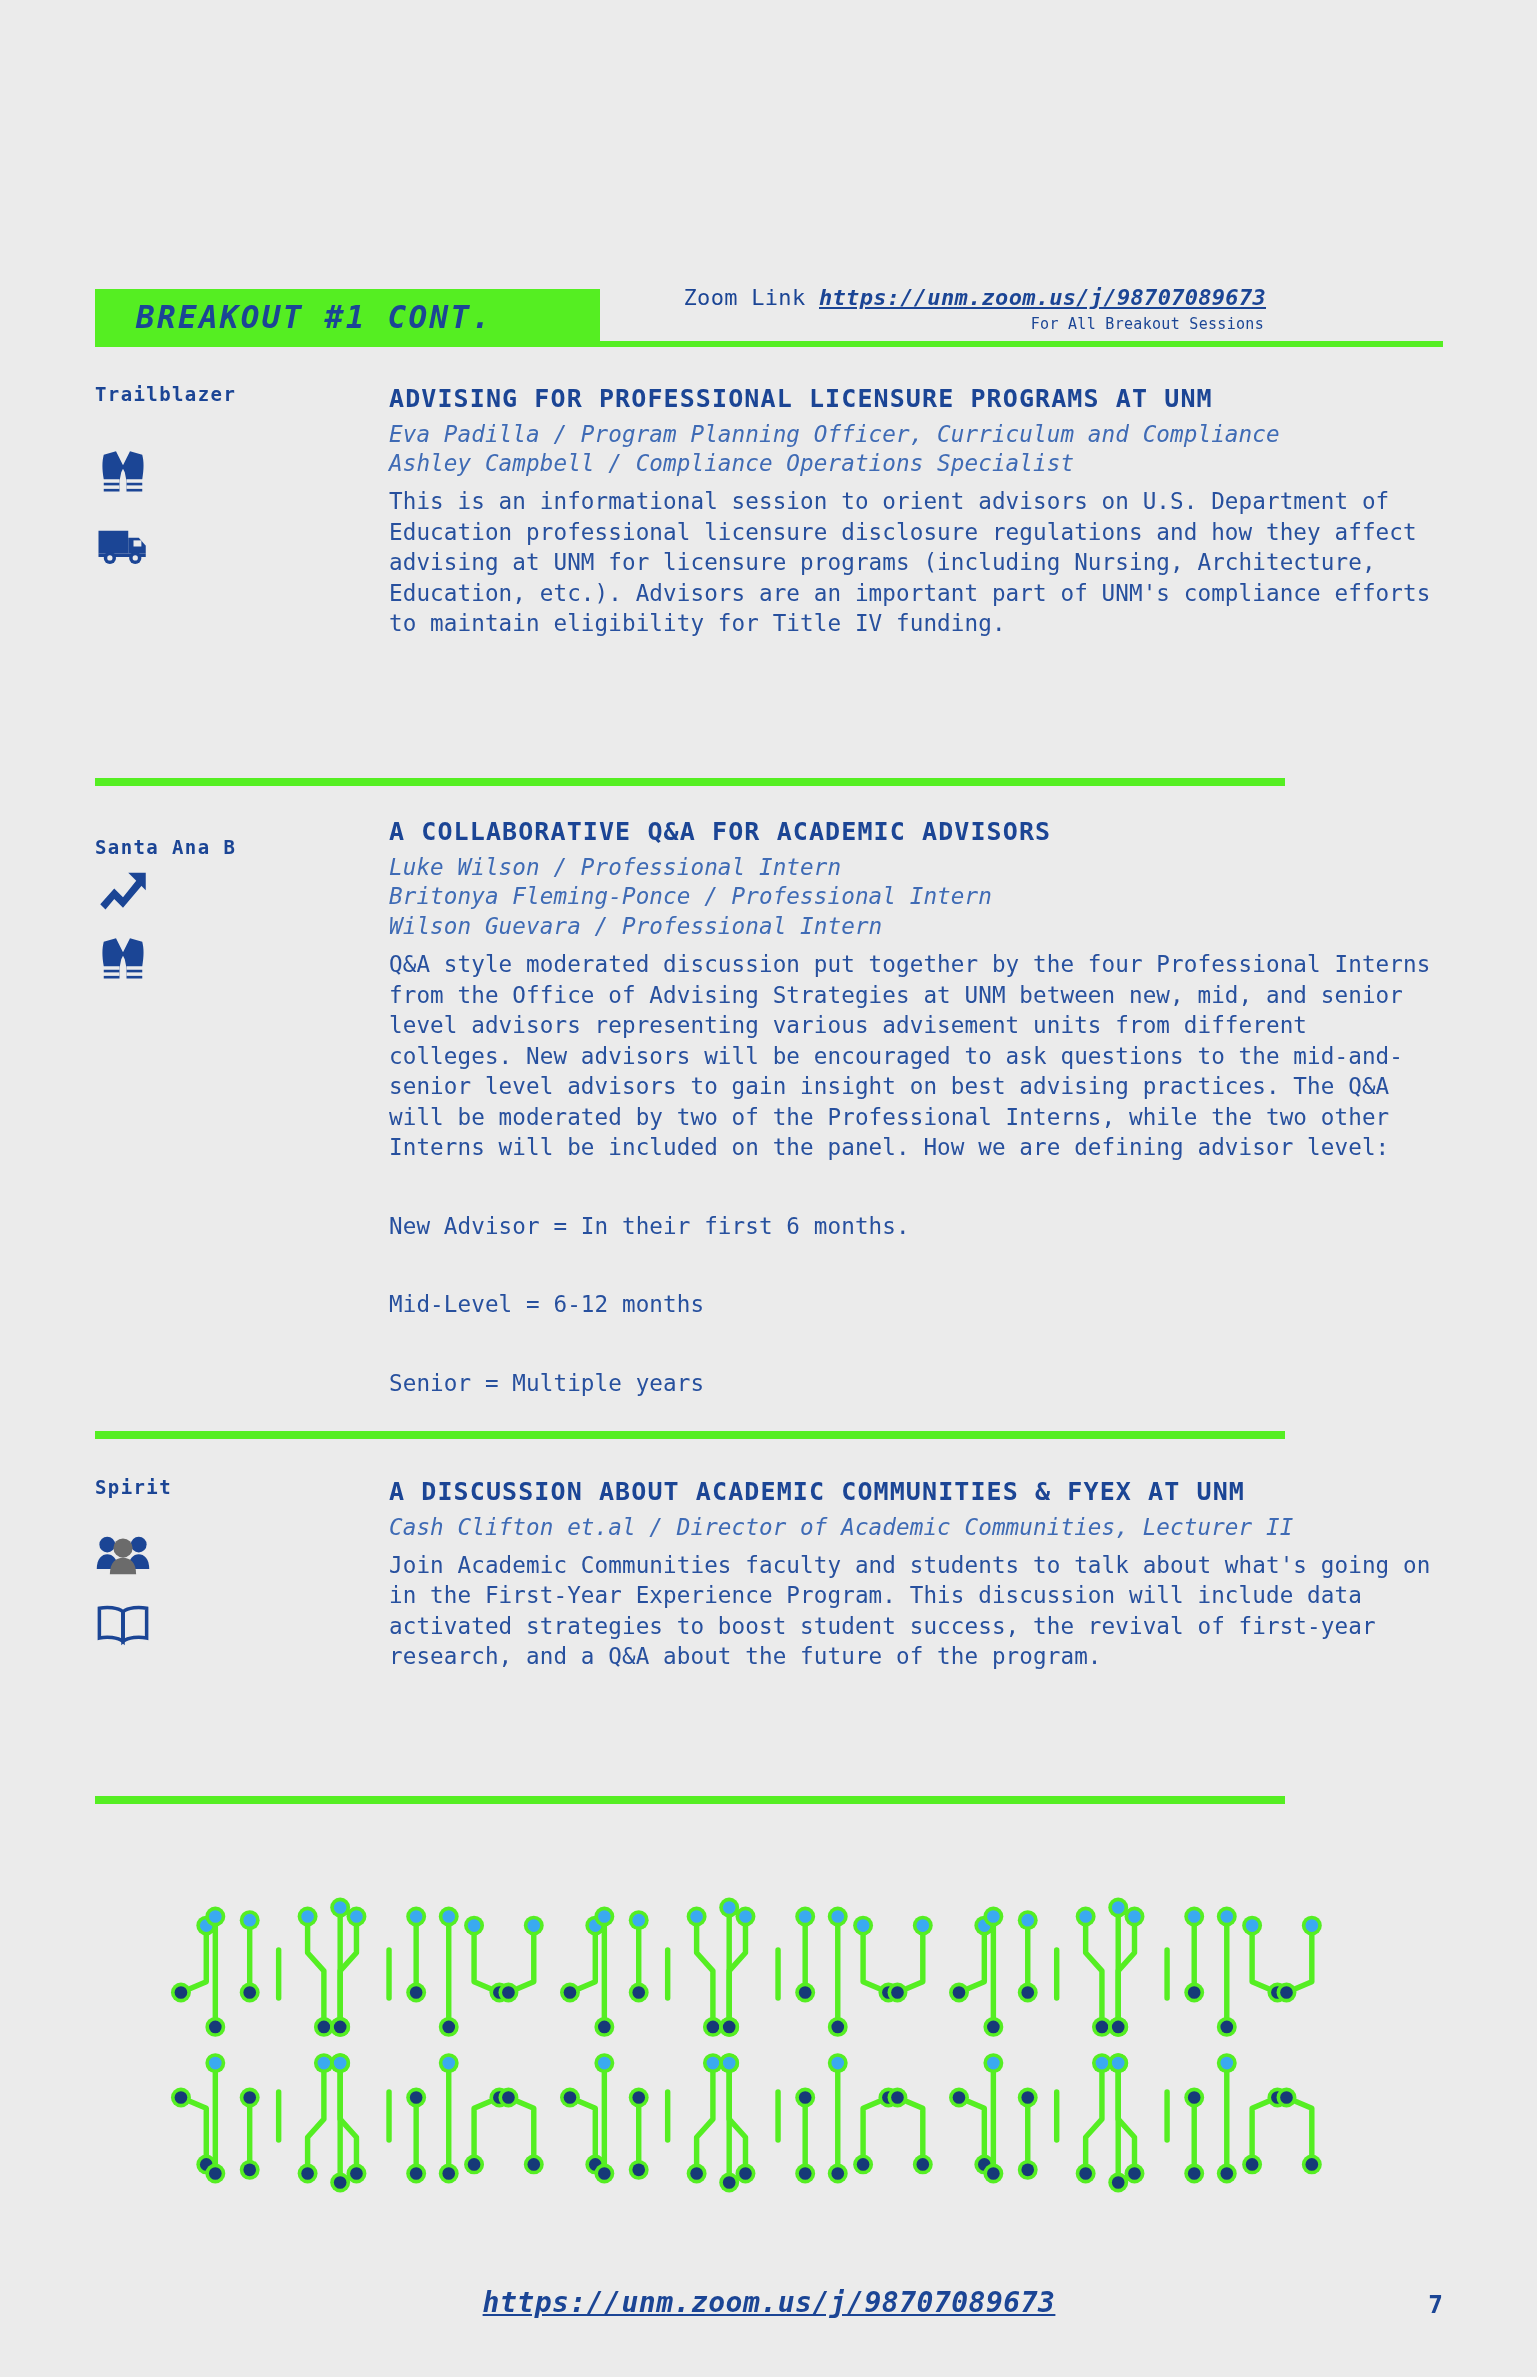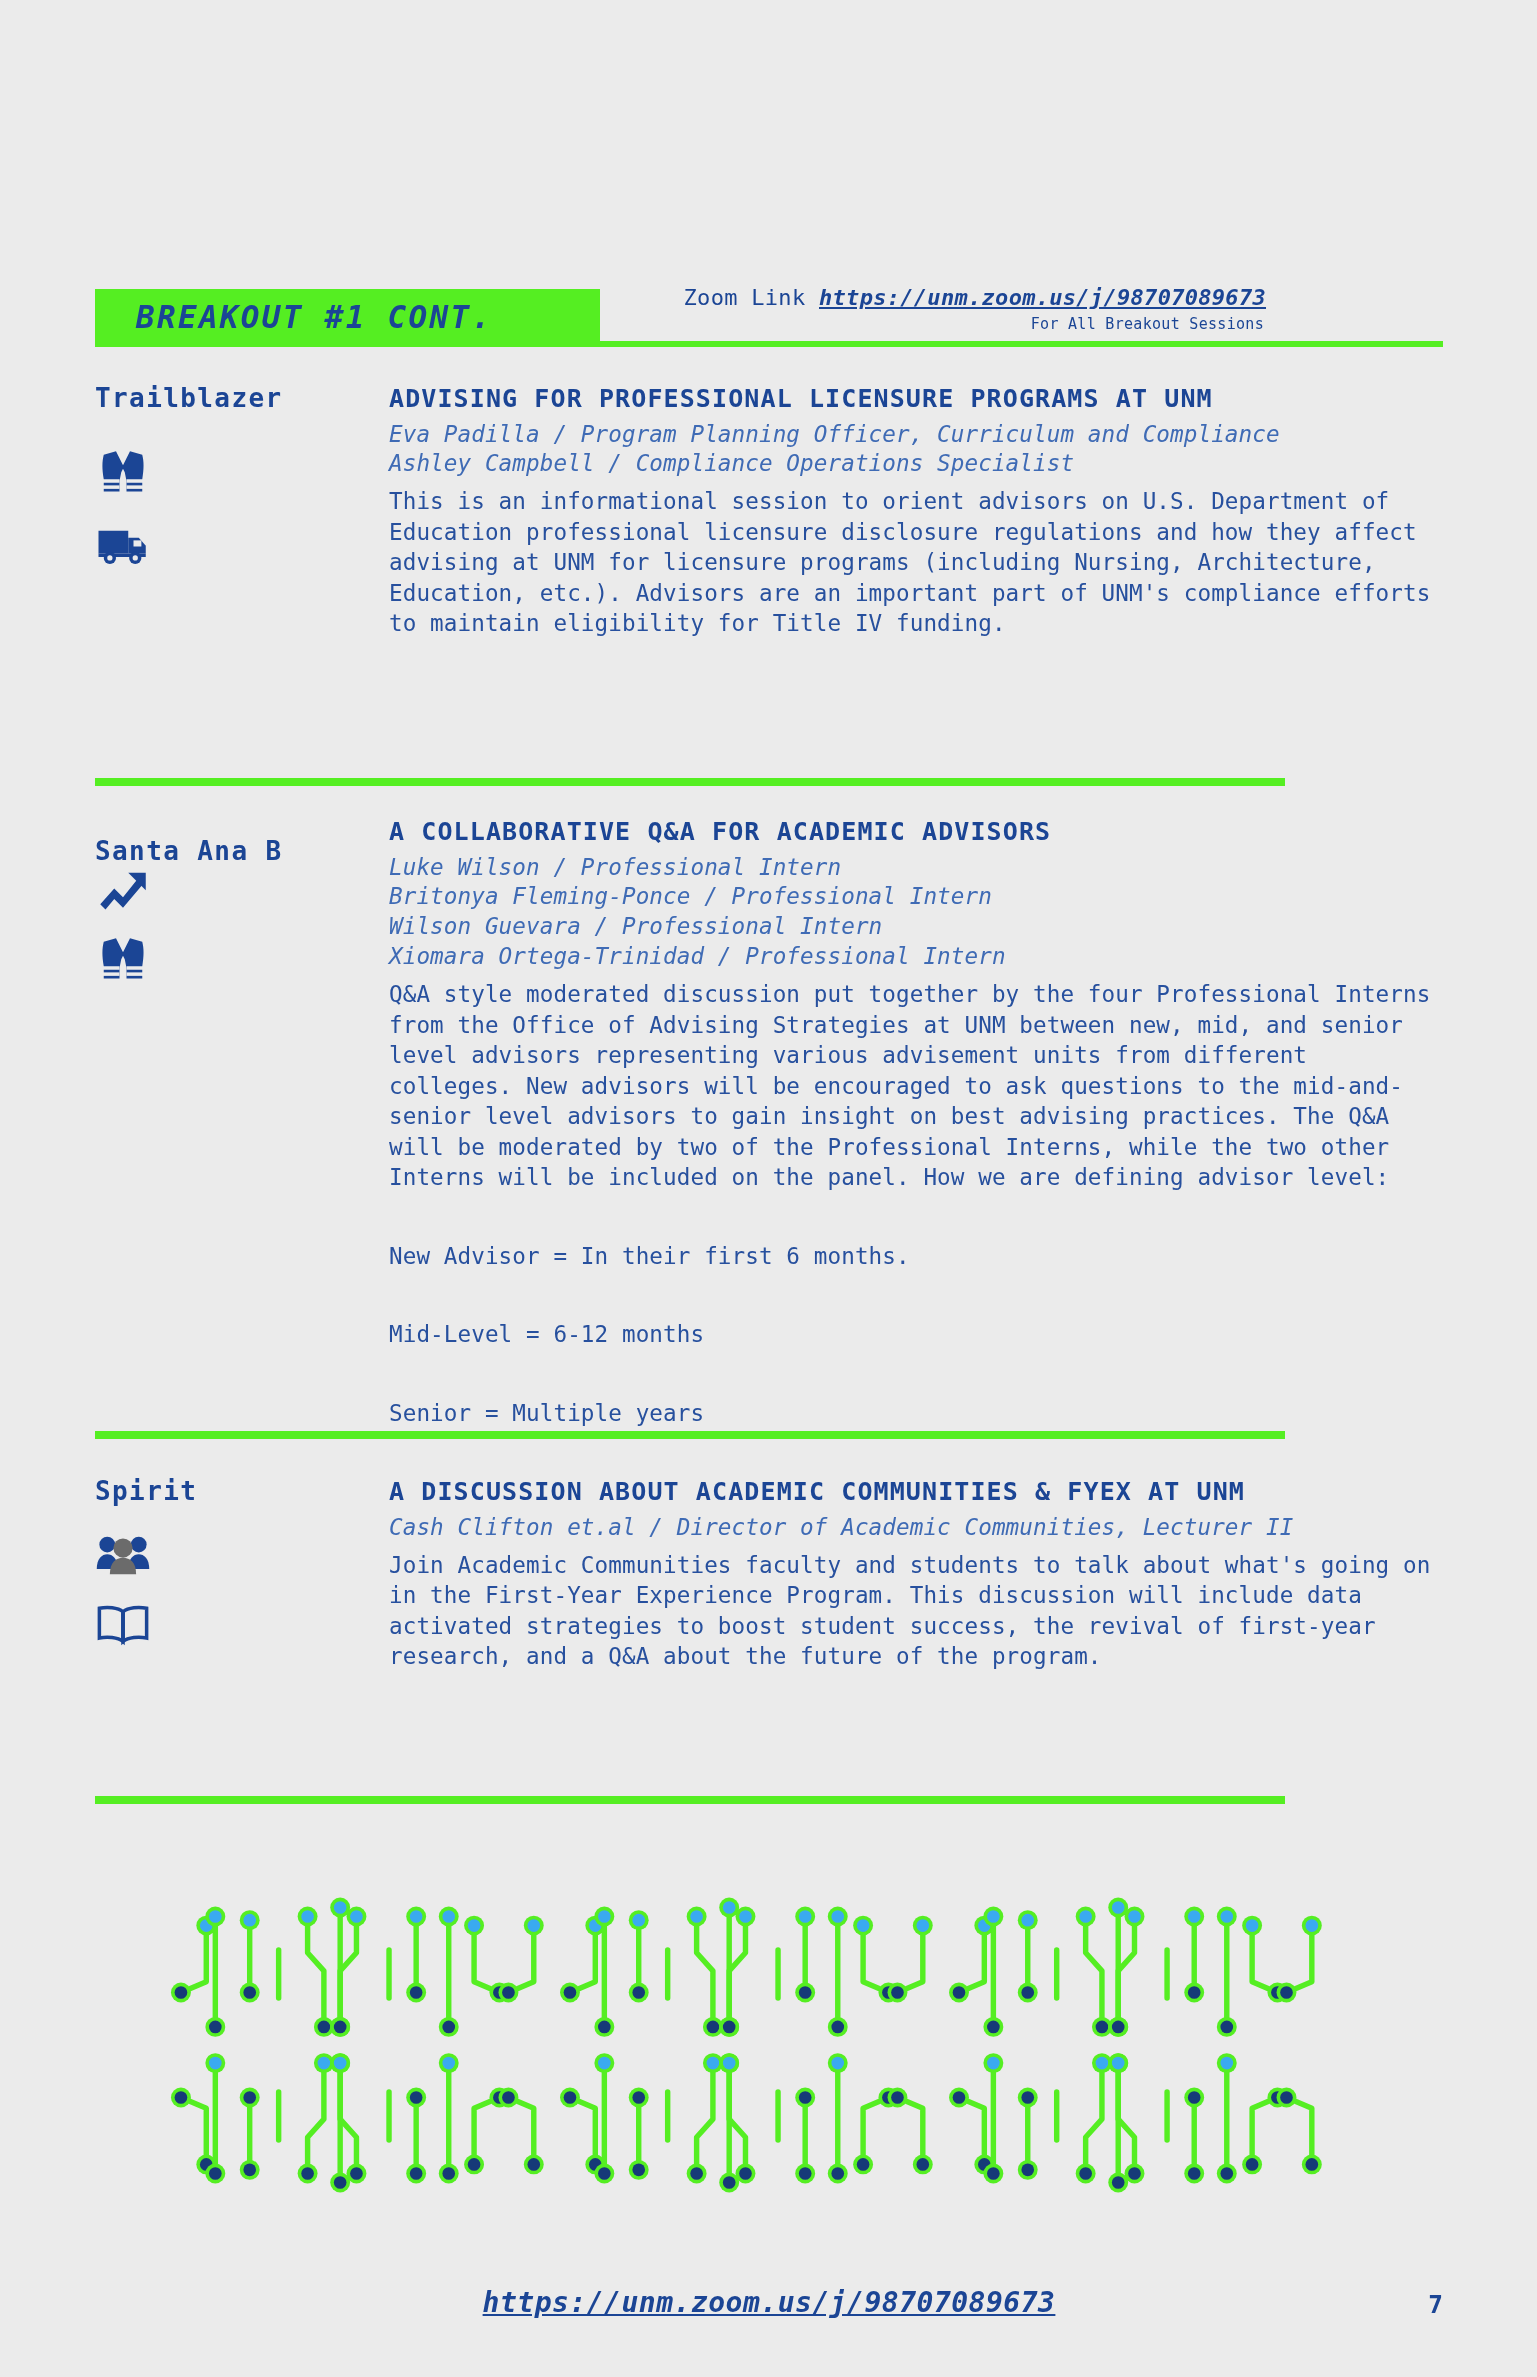--- a/index.html
+++ b/index.html
@@ -87,21 +87,21 @@
   .session-divider {
     position: absolute;
     left: 95px;
     width: 1190px;
     height: 8.1px;
     background: #55ee22;
   }
   .room-label {
     position: absolute;
     left: 95px;
-    font-size: 26px;
+    font-size: 19px;
     font-weight: bold;
     color: #1b4595;
     letter-spacing: 1.4px;
     white-space: nowrap;
   }
   .icon-col {
     position: absolute;
     left: 95px;
     width: 100px;
   }
@@ -241,21 +241,20 @@
         <rect x="36" y="45" width="19" height="4" fill="#ebebeb"></rect>
       </svg>
     </span>
   </div>
 
   <div class="content-col" style="top:816px;">
     <h2 class="session-title">A COLLABORATIVE Q&amp;A FOR ACADEMIC ADVISORS</h2>
     <p class="presenter">Luke Wilson / Professional Intern</p>
     <p class="presenter">Britonya Fleming-Ponce / Professional Intern</p>
     <p class="presenter">Wilson Guevara / Professional Intern</p>
-    <p class="presenter">Xiomara Ortega-Trinidad / Professional Intern</p>
     <p class="session-desc"><span>Q&amp;A style moderated discussion put together by the four Professional Interns from the Office of Advising Strategies at UNM between new, mid, and senior level advisors representing various advisement units from different colleges. New advisors will be encouraged to ask questions to the mid-and-senior level advisors to gain insight on best advising practices. The Q&amp;A will be moderated by two of the Professional Interns, while the two other Interns will be included on the panel. How we are defining advisor level:</span><span class="dl">New Advisor = In their first 6 months.</span><span class="dl">Mid-Level = 6-12 months</span><span class="dl">Senior = Multiple years</span></p>
   </div>
 </div>
 
 <div class="session" id="session-2" style="top:0;">
   <div class="session-divider" style="top:1431px;"></div>
   <div class="room-label" style="top:1476px;">Spirit</div>
 
   <div class="icon-col" style="top:1527px;">
     <span class="icon-slot">

